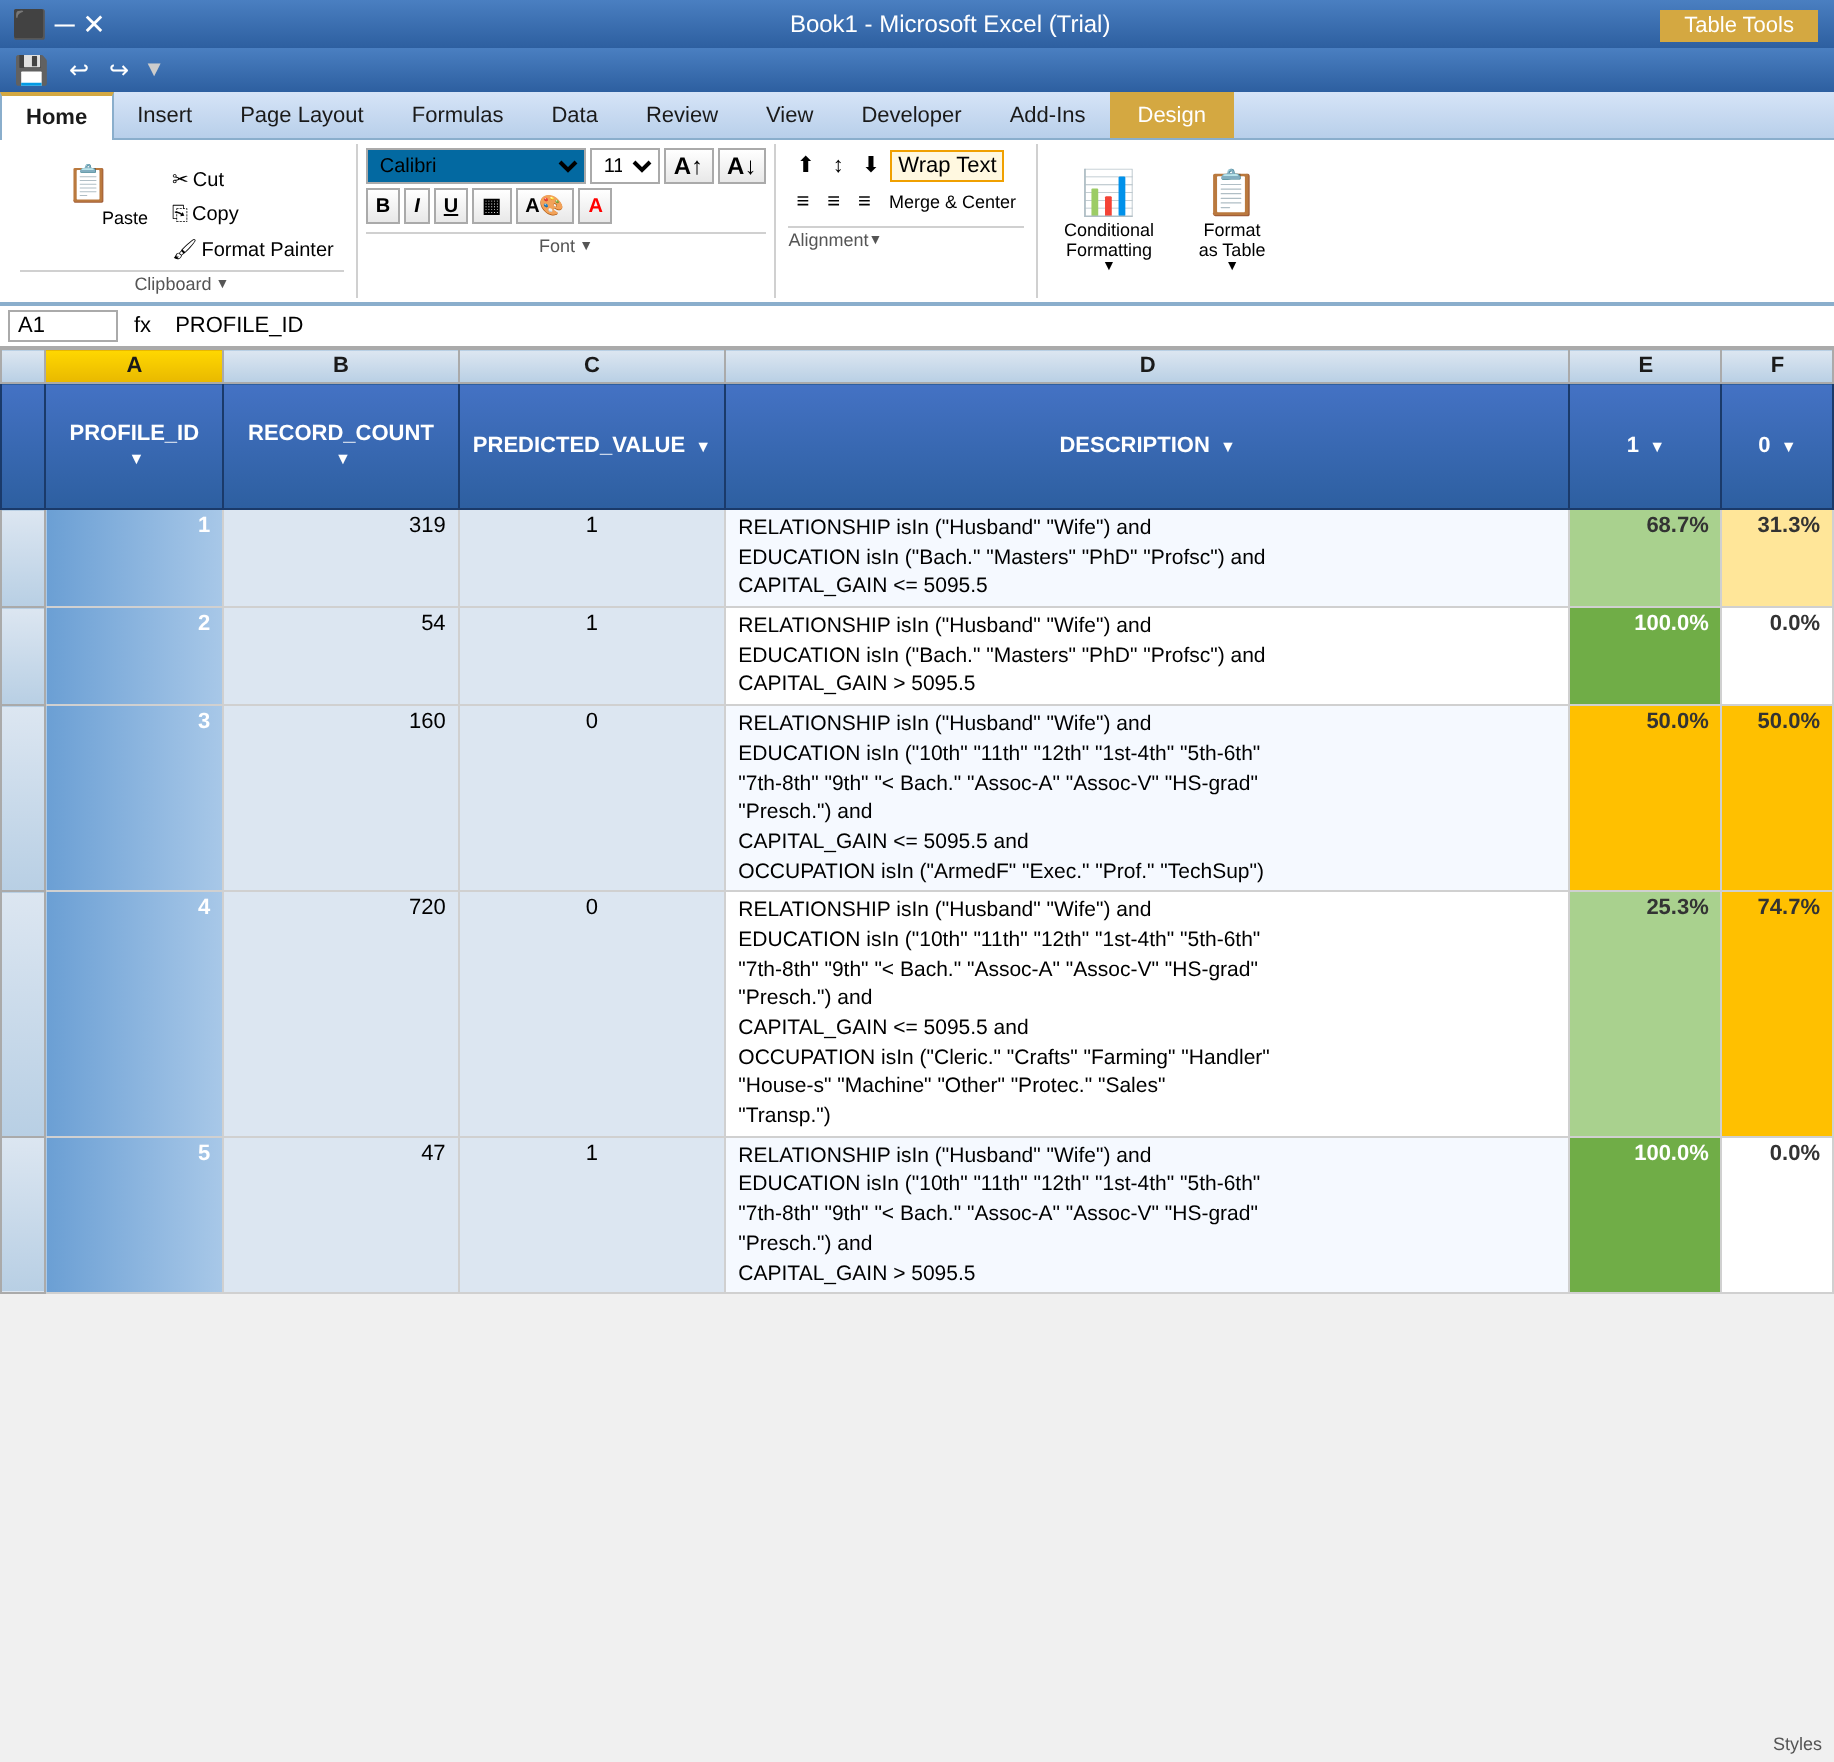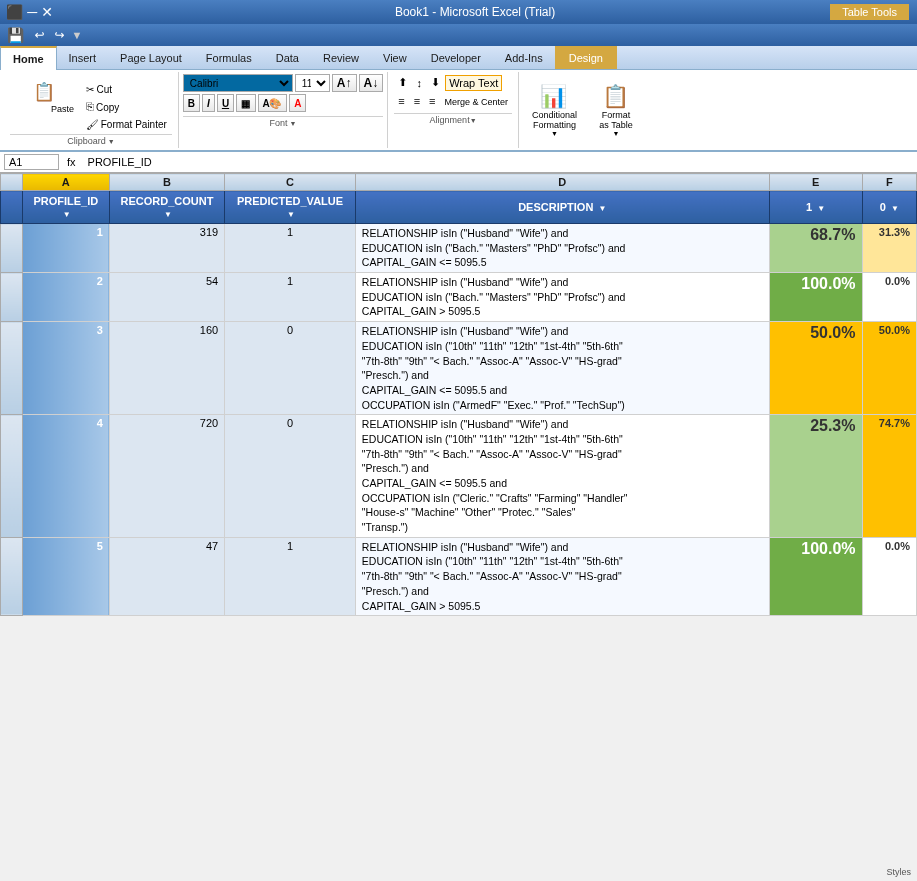--- a/index.html
+++ b/index.html
@@ -274,21 +274,21 @@
     
     td.col-d {
       background: white;
       font-size: 10.5px;
       line-height: 1.4;
     }
 
     
     td.col-e {
       text-align: right;
-      font-size: 16px;
+      font-size: 11px;
       font-weight: bold;
       padding-left: 24px;
     }
     td.col-e.green { background: #70ad47; color: white; }
     td.col-e.light-green { background: #a9d18e; color: #333; }
     td.col-e.yellow { background: #ffc000; color: #333; }
 
     
     td.col-f {
       text-align: right;
@@ -300,21 +300,21 @@
     td.col-f.white { background: white; color: #333; }
 
     
     tr.data-header td {
       background: linear-gradient(to bottom, #4472c4, #2d5fa0);
       color: white;
       font-weight: bold;
       text-align: center;
       font-size: 11px;
       border: 1px solid #1a3a6a;
-      padding: 4px 6px;
+      padding: 19px 6px;
     }
 
     
     tr.odd td.col-d { background: #f5f9ff; }
     tr.even td.col-d { background: white; }
 
     
     .dropdown-arrow {
       font-size: 8px;
       margin-left: 2px;
@@ -442,21 +442,21 @@
       </button>
     </div>
     <div class="align-row">
       <button class="align-btn">≡</button>
       <button class="align-btn">≡</button>
       <button class="align-btn">≡</button>
       <button class="align-btn">
         <span style="font-size:9px;">Merge &amp; Center</span>
       </button>
     </div>
-    <div style="font-size:9px; color:#555; text-align:center; border-top:1px solid #d0d0d0; margin-top:2px; padding-top:1px; display:flex; align-items:center; justify-content:center; gap:0;">
+    <div style="font-size:9px; color:#555; text-align:center; border-top:1px solid #d0d0d0; margin-top:2px; padding-top:1px; display:flex; align-items:center; gap:0;">
       <span>Alignment</span>
       <span style="font-size:7px; cursor:pointer;">▼</span>
     </div>
   </div>
 
 
   <div class="styles-group">
     <button class="big-style-btn">
       <span style="font-size:22px;">📊</span>
       <span style="font-size:9px; white-space:pre-line; text-align:center;">Conditional

